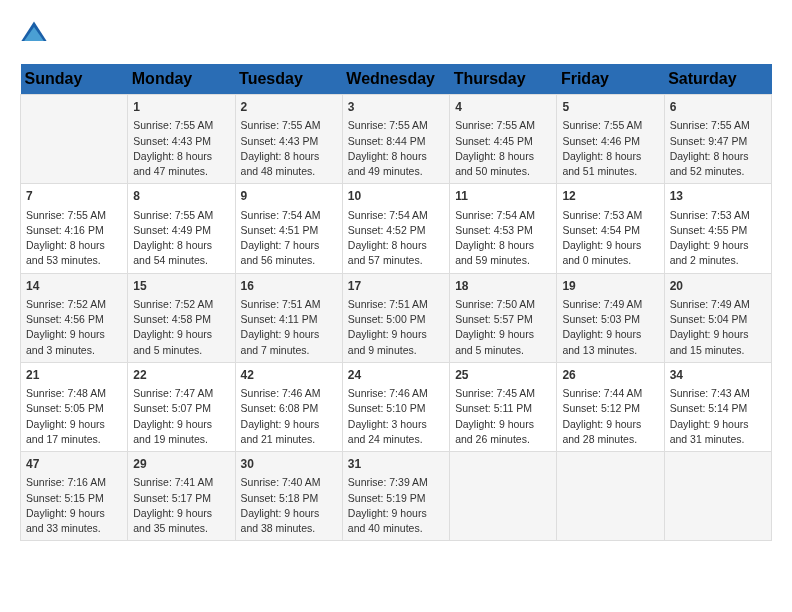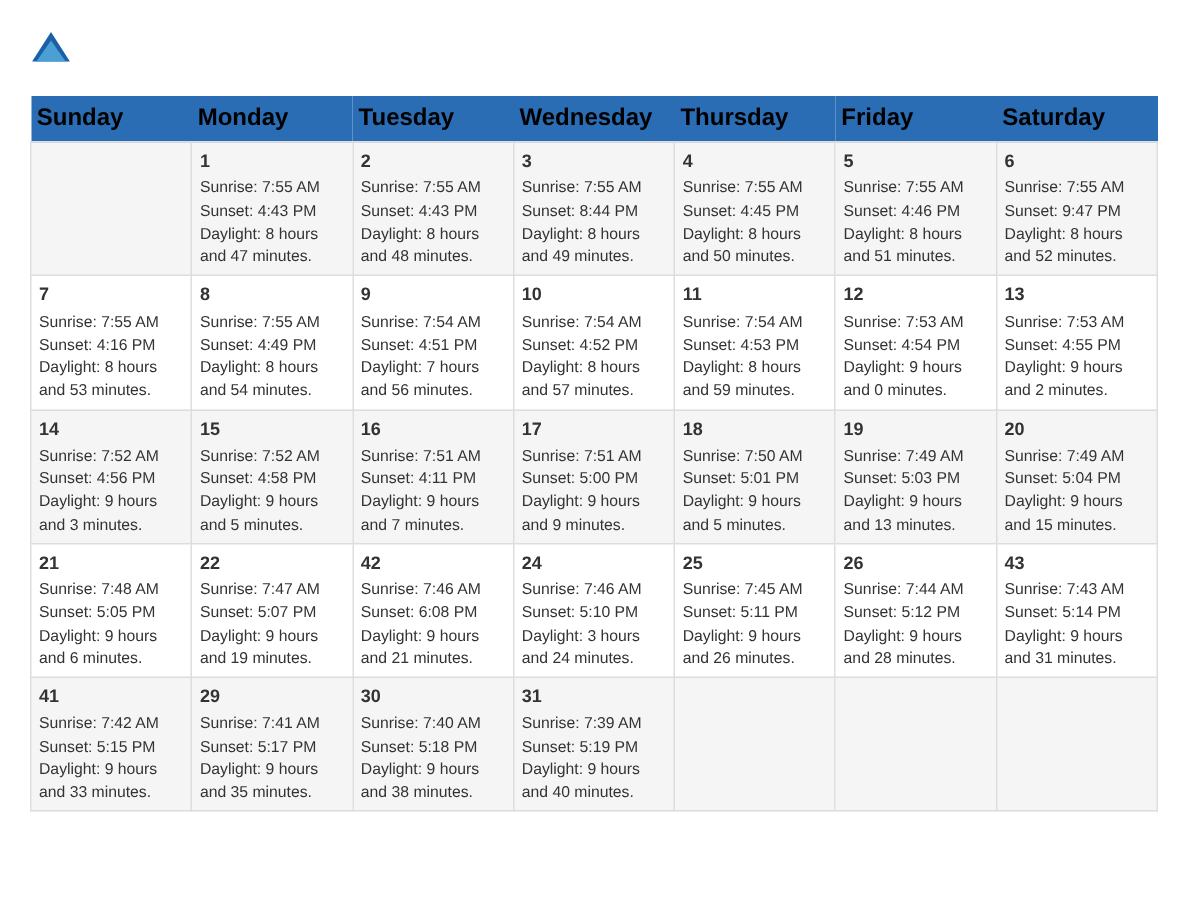--- a/index.html
+++ b/index.html
@@ -221,42 +221,42 @@
         </td>
         <td>
           <span class="day-number">17</span>
           <div>Sunrise: 7:51 AM</div>
           <div>Sunset: 5:00 PM</div>
           <div>Daylight: 9 hours and 9 minutes.</div>
         </td>
         <td>
           <span class="day-number">18</span>
           <div>Sunrise: 7:50 AM</div>
-          <div>Sunset: 5:01 PM</div>
+          <div>Sunset: 5:57 PM</div>
           <div>Daylight: 9 hours and 5 minutes.</div>
         </td>
         <td>
           <span class="day-number">19</span>
           <div>Sunrise: 7:49 AM</div>
           <div>Sunset: 5:03 PM</div>
           <div>Daylight: 9 hours and 13 minutes.</div>
         </td>
         <td>
           <span class="day-number">20</span>
           <div>Sunrise: 7:49 AM</div>
           <div>Sunset: 5:04 PM</div>
           <div>Daylight: 9 hours and 15 minutes.</div>
         </td>
       </tr>
       <tr>
         <td>
           <span class="day-number">21</span>
           <div>Sunrise: 7:48 AM</div>
           <div>Sunset: 5:05 PM</div>
-          <div>Daylight: 9 hours and 6 minutes.</div>
+          <div>Daylight: 9 hours and 17 minutes.</div>
         </td>
         <td>
           <span class="day-number">22</span>
           <div>Sunrise: 7:47 AM</div>
           <div>Sunset: 5:07 PM</div>
           <div>Daylight: 9 hours and 19 minutes.</div>
         </td>
         <td>
           <span class="day-number">42</span>
           <div>Sunrise: 7:46 AM</div>
@@ -275,30 +275,30 @@
           <div>Sunset: 5:11 PM</div>
           <div>Daylight: 9 hours and 26 minutes.</div>
         </td>
         <td>
           <span class="day-number">26</span>
           <div>Sunrise: 7:44 AM</div>
           <div>Sunset: 5:12 PM</div>
           <div>Daylight: 9 hours and 28 minutes.</div>
         </td>
         <td>
-          <span class="day-number">43</span>
+          <span class="day-number">34</span>
           <div>Sunrise: 7:43 AM</div>
           <div>Sunset: 5:14 PM</div>
           <div>Daylight: 9 hours and 31 minutes.</div>
         </td>
       </tr>
       <tr>
         <td>
-          <span class="day-number">41</span>
-          <div>Sunrise: 7:42 AM</div>
+          <span class="day-number">47</span>
+          <div>Sunrise: 7:16 AM</div>
           <div>Sunset: 5:15 PM</div>
           <div>Daylight: 9 hours and 33 minutes.</div>
         </td>
         <td>
           <span class="day-number">29</span>
           <div>Sunrise: 7:41 AM</div>
           <div>Sunset: 5:17 PM</div>
           <div>Daylight: 9 hours and 35 minutes.</div>
         </td>
         <td>

